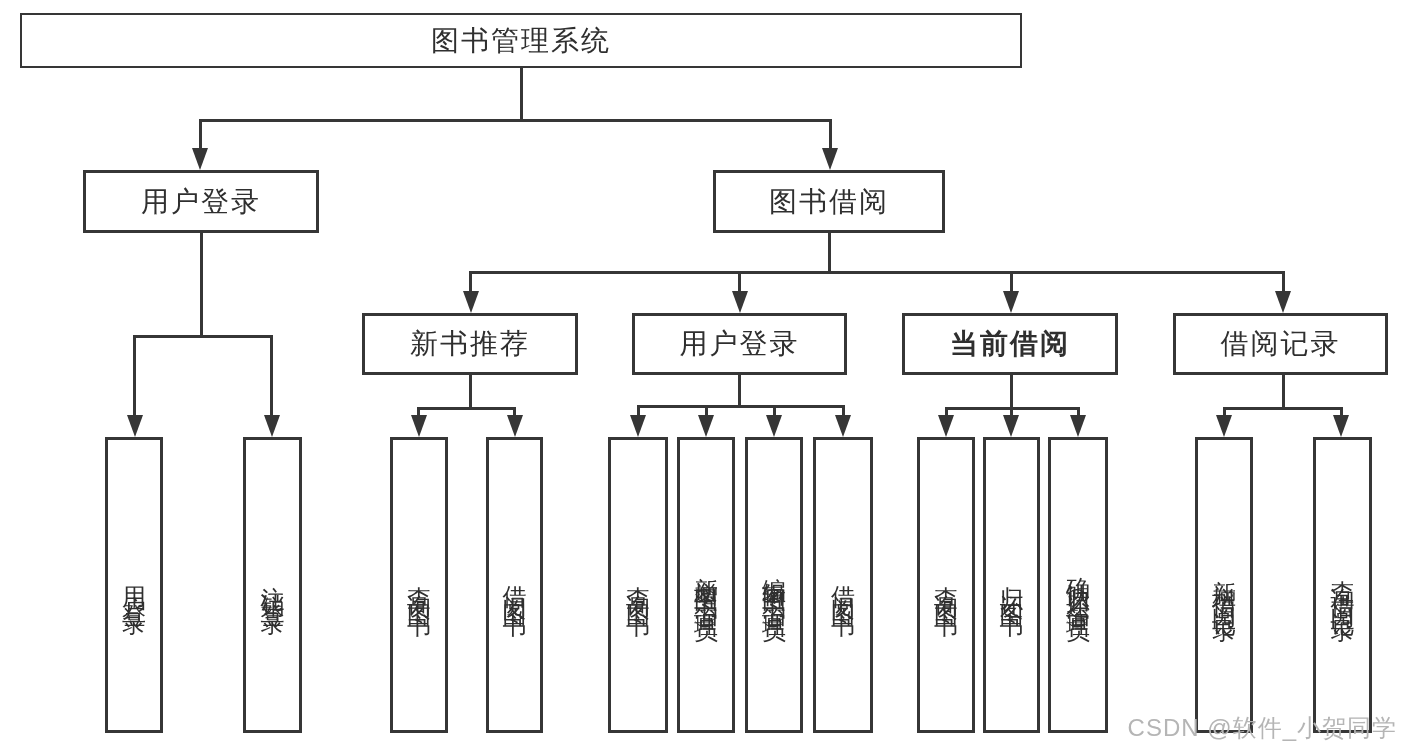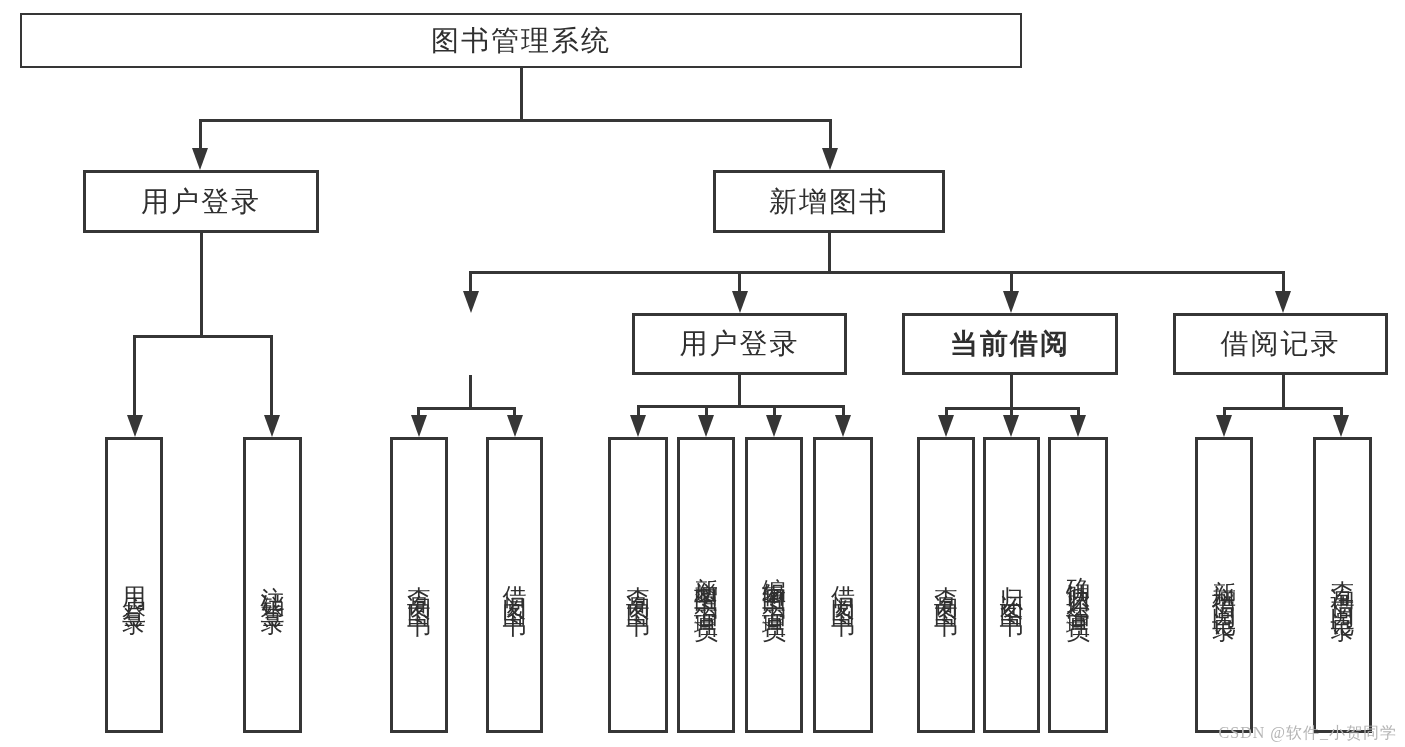--- a/index.html
+++ b/index.html
@@ -62,26 +62,25 @@
     height: 0;
     border-left: 8px solid transparent;
     border-right: 8px solid transparent;
     border-top: 22px solid #363636;
     z-index: 1;
   }
   #watermark {
     position: absolute;
     right: 8px;
     bottom: 3px;
-    font-size: 16px;
+    font-size: 24px;
     letter-spacing: 1px;
     color: #b5b5b5;
     z-index: 10;
     white-space: nowrap;
-    font-family: Liberation Serif, serif;
   }
 </style>
 </head>
 <body>
 
 <div id="stage">
 
   <div class="node root" style="left:20px; top:13px; width:1002px; height:55px;">
     <span>图书管理系统</span>
   </div>
@@ -90,41 +89,44 @@
   <div class="hline" style="left:198.5px; top:119px; width:633px;"></div>
   <div class="vline" style="left:198.5px; top:119px; height:32px;"></div>
   <div class="arrow" style="left:192px; top:148px;"></div>
   <div class="vline" style="left:828.5px; top:119px; height:32px;"></div>
   <div class="arrow" style="left:822px; top:148px;"></div>
 
   <div class="node" style="left:83px; top:170px; width:236px; height:63px;">
     <span>用户登录</span>
   </div>
   <div class="node" style="left:713px; top:170px; width:232px; height:63px;">
-    <span>新增图书</span>
+    <span>图书借阅</span>
   </div>
 
   <div class="vline" style="left:199.5px; top:233px; height:102px;"></div>
   <div class="hline" style="left:133px; top:335px; width:140px;"></div>
   <div class="vline" style="left:133px; top:335px; height:82px;"></div>
   <div class="arrow" style="left:126.5px; top:415px;"></div>
   <div class="vline" style="left:270px; top:335px; height:82px;"></div>
   <div class="arrow" style="left:263.5px; top:415px;"></div>
 
   <div class="vline" style="left:827.5px; top:233px; height:38px;"></div>
   <div class="hline" style="left:469px; top:271px; width:814px;"></div>
   <div class="vline" style="left:469px; top:271px; height:22px;"></div>
   <div class="arrow" style="left:462.5px; top:291px;"></div>
   <div class="vline" style="left:738px; top:271px; height:22px;"></div>
   <div class="arrow" style="left:731.5px; top:291px;"></div>
   <div class="vline" style="left:1009.5px; top:271px; height:22px;"></div>
   <div class="arrow" style="left:1003px; top:291px;"></div>
   <div class="vline" style="left:1281.5px; top:271px; height:22px;"></div>
   <div class="arrow" style="left:1275px; top:291px;"></div>
 
+  <div class="node" style="left:362px; top:313px; width:216px; height:62px;">
+    <span>新书推荐</span>
+  </div>
   <div class="node" style="left:632px; top:313px; width:215px; height:62px;">
     <span>用户登录</span>
   </div>
   <div class="node" style="left:902px; top:313px; width:216px; height:62px;font-weight:bold;">
     <span>当前借阅</span>
   </div>
   <div class="node" style="left:1173px; top:313px; width:215px; height:62px;">
     <span>借阅记录</span>
   </div>
 

